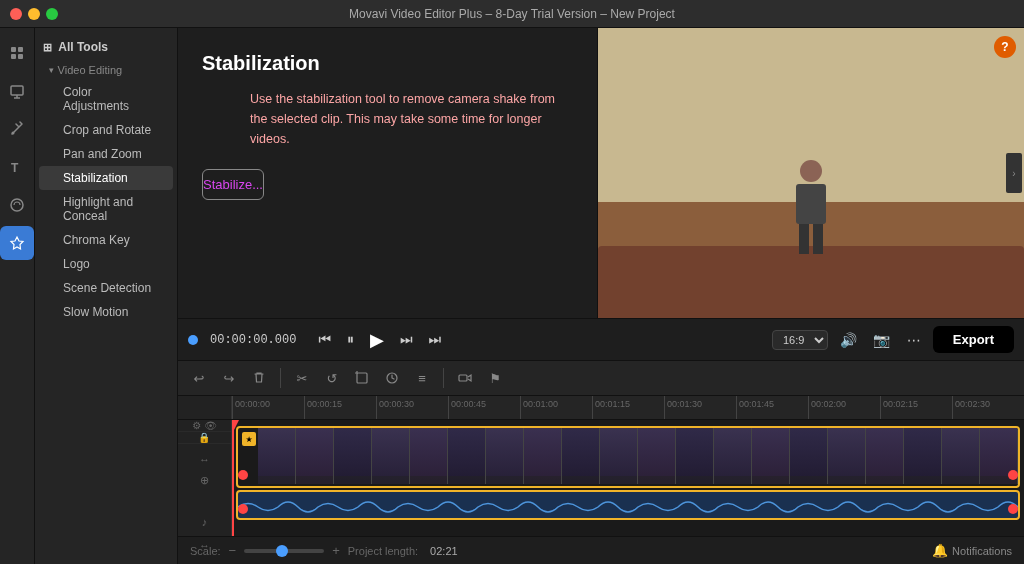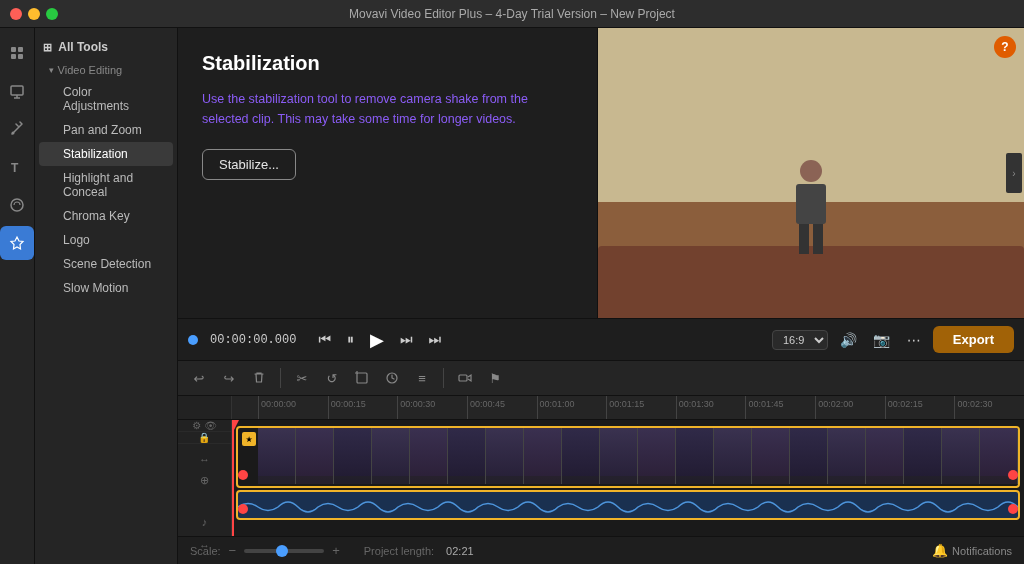--- a/index.html
+++ b/index.html
@@ -139,29 +139,30 @@
       border-right: 1px solid #111;
     }
     .tool-title {
       font-size: 20px;
       font-weight: 600;
       color: #fff;
       margin-bottom: 14px;
     }
     .tool-description {
       font-size: 12.5px;
-      color: #8b5cf6;
+      color: #fca5a5;
       line-height: 1.6;
       margin-bottom: 20px;
+      margin-left: 48px;
     }
     .stabilize-btn {
       background: transparent;
       border: 1px solid #888;
-      color: #e5e5e5;
-      padding: 7px 16px;
+      color: #d946ef;
+      padding: 7px 0;
       border-radius: 6px;
       font-size: 13px;
       cursor: pointer;
     }
 
     
     .video-preview {
       flex: 1;
       background: #111;
       position: relative;
@@ -276,21 +277,21 @@
       background: #2a2a2a;
       border: 1px solid #444;
       color: #ccc;
       padding: 2px 6px;
       border-radius: 4px;
       font-size: 11px;
       cursor: pointer;
     }
     .spacer { flex: 1; }
     .export-btn {
-      background: #a16207;
+      background: #000000;
       border: none;
       color: #fff;
       padding: 6px 20px;
       border-radius: 6px;
       font-size: 13px;
       font-weight: 600;
       cursor: pointer;
     }
 
     
@@ -411,21 +412,21 @@
   </style>
 </head>
 <body>
 
 <div class="titlebar">
   <div class="titlebar-dots">
     <div class="dot dot-red"></div>
     <div class="dot dot-yellow"></div>
     <div class="dot dot-green"></div>
   </div>
-  <span class="titlebar-title">Movavi Video Editor Plus – 4-Day Trial Version – New Project</span>
+  <span class="titlebar-title">Movavi Video Editor Plus – 8-Day Trial Version – New Project</span>
 </div>
 
 <div class="main-layout">
 
   <div class="icon-bar">
     <div class="icon-btn">
       <svg width="16" height="16" viewBox="0 0 16 16" fill="none">
         <rect x="2" y="2" width="5" height="5" rx="1" fill="#888"></rect>
         <rect x="9" y="2" width="5" height="5" rx="1" fill="#888"></rect>
         <rect x="2" y="9" width="5" height="5" rx="1" fill="#888"></rect>
@@ -468,20 +469,23 @@
       <span class="icon">⊞</span>
       <span>All Tools</span>
     </div>
     <div class="sidebar-section-label">
       <span class="arrow">▾</span>
       <span>Video Editing</span>
     </div>
 
     <div class="sidebar-item">
       <span>Color Adjustments</span>
+    </div>
+    <div class="sidebar-item">
+      <span>Crop and Rotate</span>
     </div>
     <div class="sidebar-item">
       <span>Pan and Zoom</span>
     </div>
     <div class="sidebar-item active">
       <span>Stabilization</span>
     </div>
     <div class="sidebar-item">
       <span>Highlight and Conceal</span>
     </div>
@@ -581,21 +585,21 @@
           <rect x="1" y="4" width="8" height="6" rx="1" stroke="#888" stroke-width="1.2" fill="none"></rect>
           <path d="M10 6l3-2v6l-3-2" stroke="#888" stroke-width="1.2" fill="none"></path>
         </svg>
       </div>
       <div class="tb-btn">⚑</div>
       <div class="tb-spacer"></div>
     </div>
 
     <div class="timeline-area">
 
-      <div style="display:flex; height:24px; background:#252525; border-bottom:1px solid #111;gap:26px;">
+      <div style="display:flex; height:24px; background:#252525; border-bottom:1px solid #111;">
         <div style="width:54px; background:#222; border-right:1px solid #333; flex-shrink:0;"></div>
         <div style="flex:1; display:flex; overflow:hidden;">
           <div class="ruler-mark" style="flex:1;border-left:1px solid #444;font-size:9px;color:#666;padding:3px 2px;">00:00:00</div>
           <div class="ruler-mark" style="flex:1;border-left:1px solid #444;font-size:9px;color:#666;padding:3px 2px;">00:00:15</div>
           <div class="ruler-mark" style="flex:1;border-left:1px solid #444;font-size:9px;color:#666;padding:3px 2px;">00:00:30</div>
           <div class="ruler-mark" style="flex:1;border-left:1px solid #444;font-size:9px;color:#666;padding:3px 2px;">00:00:45</div>
           <div class="ruler-mark" style="flex:1;border-left:1px solid #444;font-size:9px;color:#666;padding:3px 2px;">00:01:00</div>
           <div class="ruler-mark" style="flex:1;border-left:1px solid #444;font-size:9px;color:#666;padding:3px 2px;">00:01:15</div>
           <div class="ruler-mark" style="flex:1;border-left:1px solid #444;font-size:9px;color:#666;padding:3px 2px;">00:01:30</div>
           <div class="ruler-mark" style="flex:1;border-left:1px solid #444;font-size:9px;color:#666;padding:3px 2px;">00:01:45</div>
@@ -681,21 +685,21 @@
         </div>
       </div>
 
       <div class="scale-bar">
         <span>Scale:</span>
         <span style="font-size:13px;color:#666;">−</span>
         <div class="scale-slider">
           <div class="scale-thumb"></div>
         </div>
         <span style="font-size:13px;color:#666;">+</span>
-        <span style="margin-left:16px;font-size:11px;color:#666;">Project length:</span>
+        <span style="font-size:11px;color:#666;">Project length:</span>
         <span style="font-size:11px;color:#aaa;margin-left:4px;">02:21</span>
         <div class="notifications-btn">
           <span class="notif-icon">🔔</span>
           <span>Notifications</span>
         </div>
       </div>
     </div>
   </div>
 </div>
 

